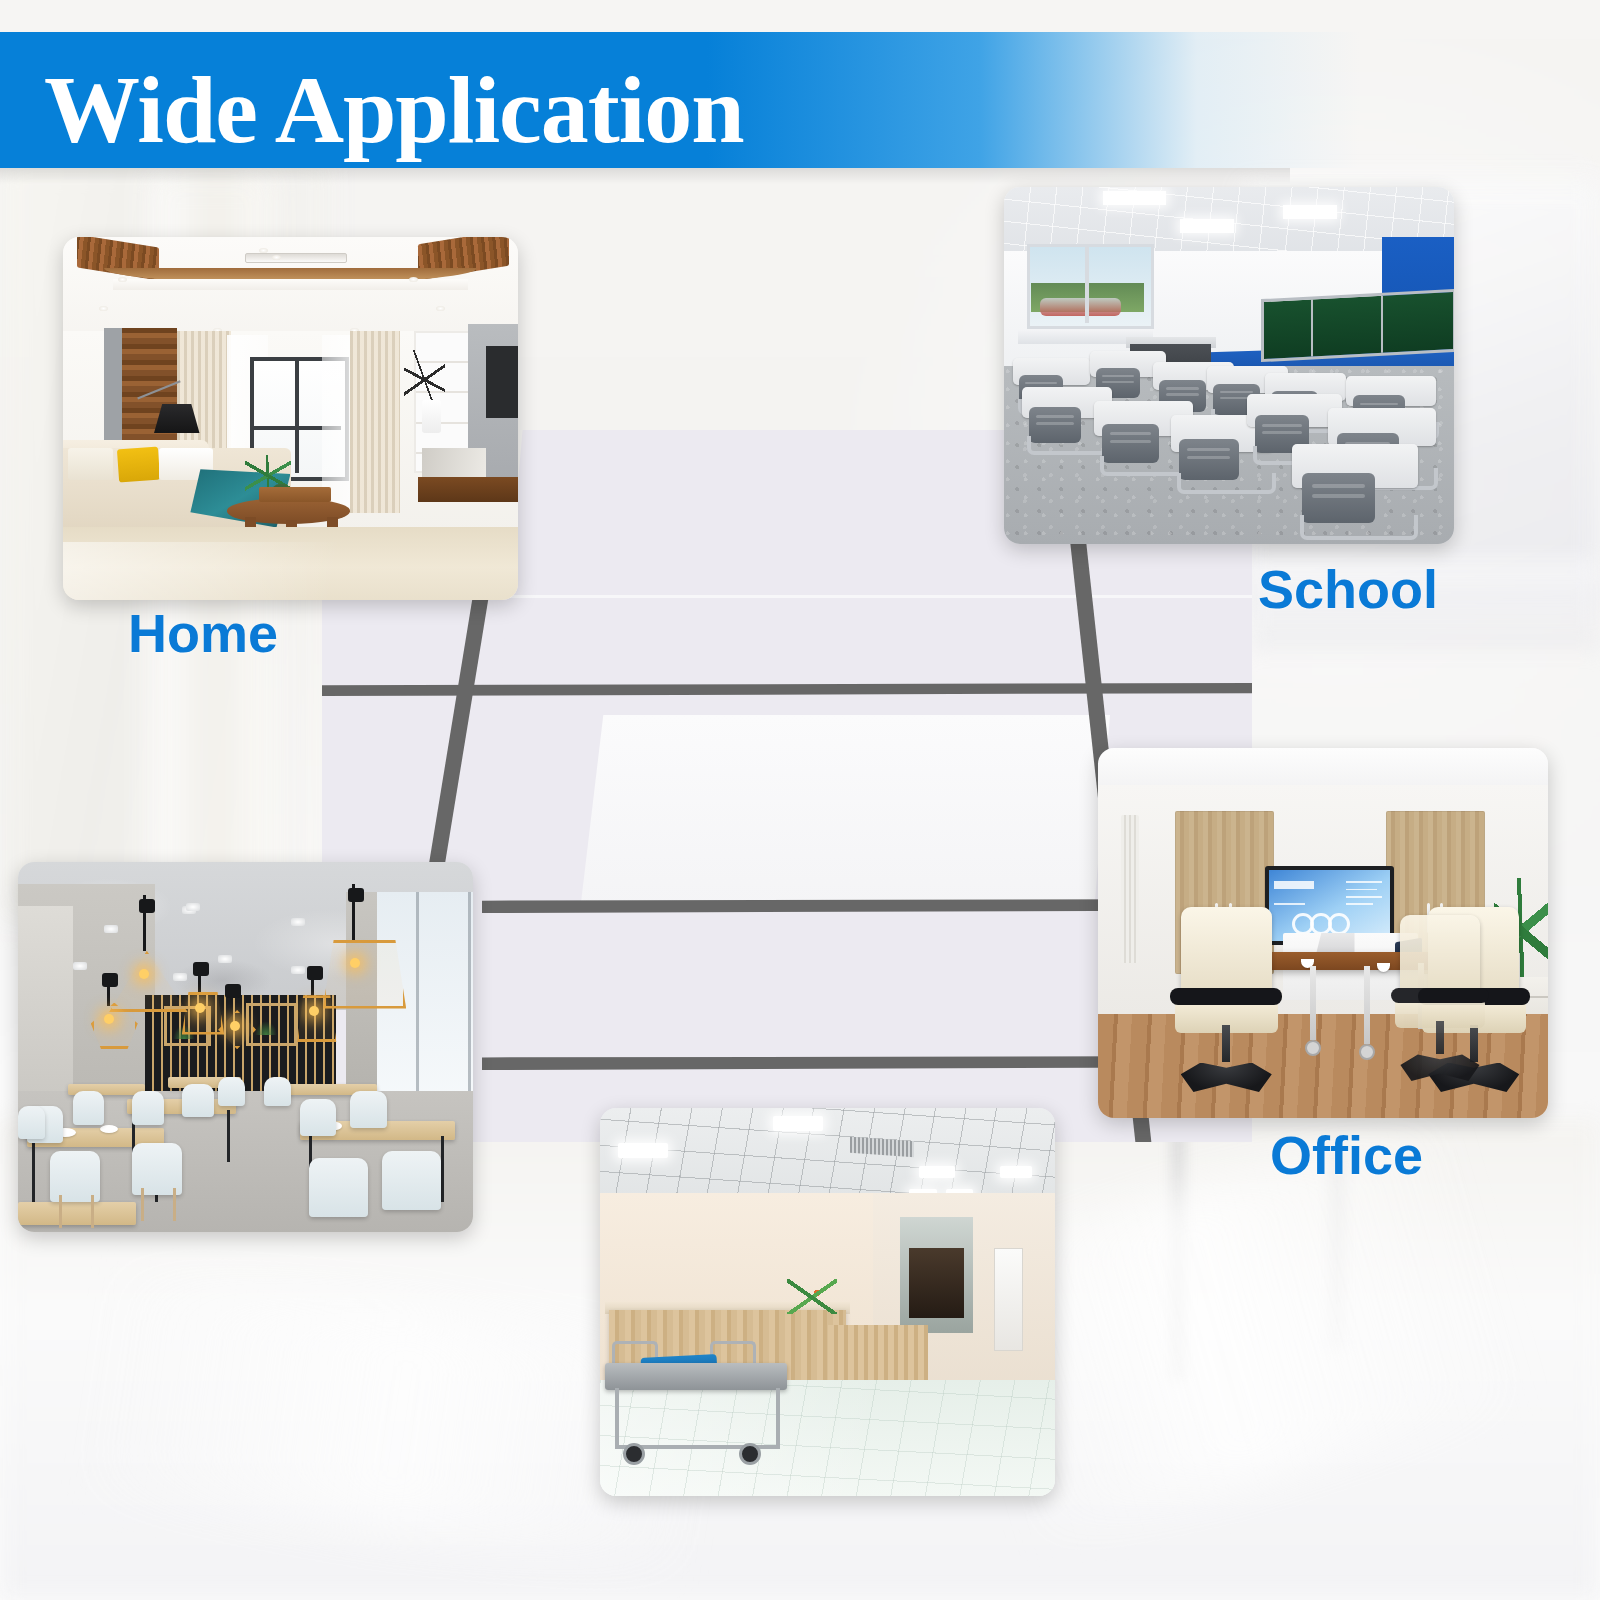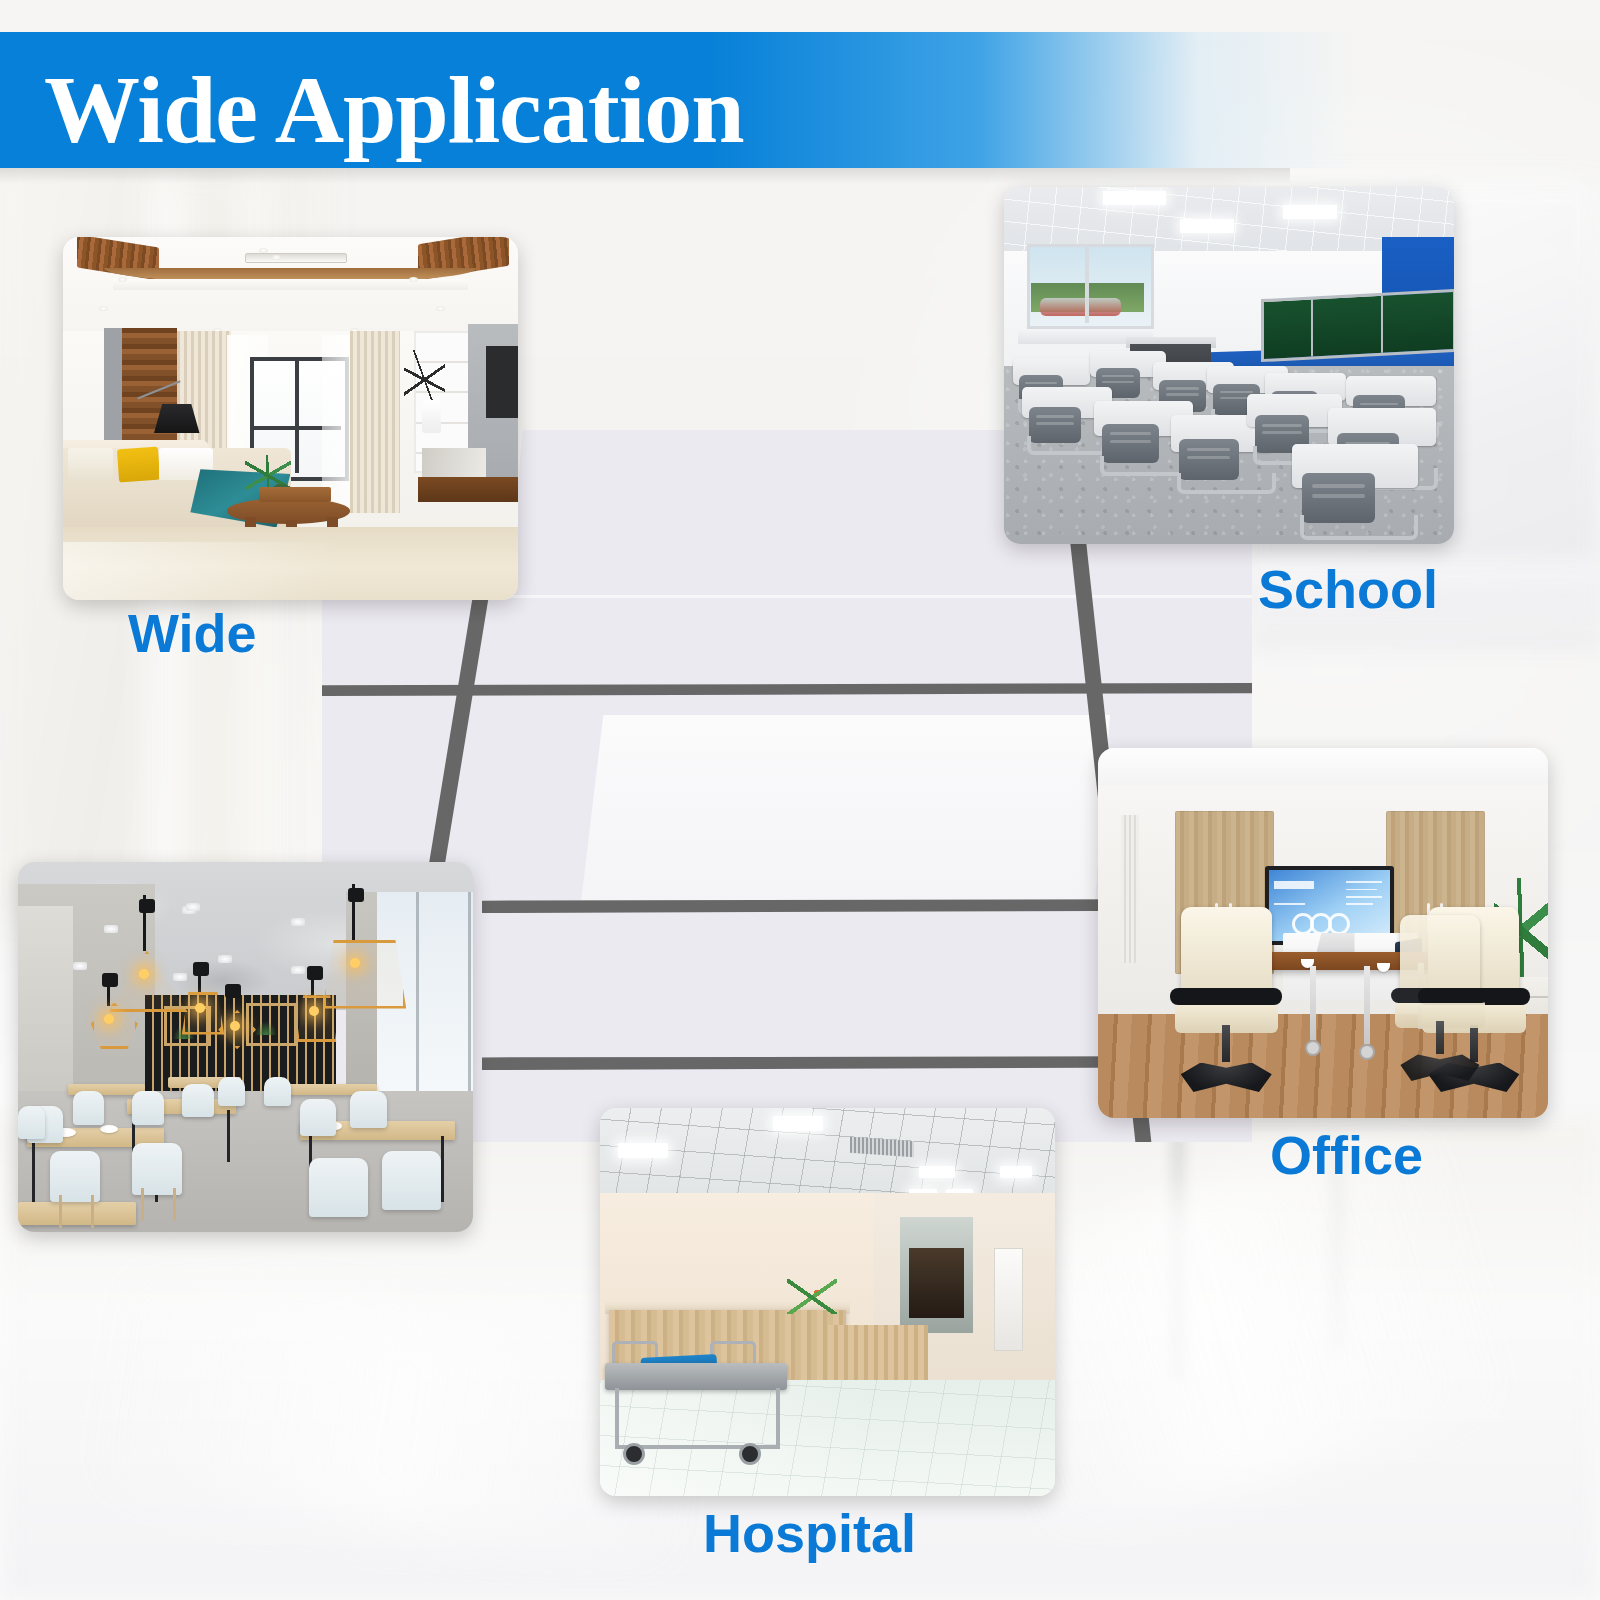--- a/index.html
+++ b/index.html
@@ -486,21 +486,21 @@
       <div class="hm-pot"></div>
       <div class="hm-table"></div>
       <div class="hm-tray"></div>
       <div class="hm-leg" style="left:40%;top:77%"></div>
       <div class="hm-leg" style="left:58%;top:77%"></div>
       <div class="hm-leg" style="left:49%;top:78%"></div>
       <div class="hm-floor"></div>
       <div class="hm-gloss"></div>
     </div>
   </div>
-  <div class="lbl" id="lbl-home">Wide</div>
+  <div class="lbl" id="lbl-home">Home</div>
 
   <div class="card" id="card-school">
     <div class="ph">
       <div class="sc-ceil"></div>
       <div class="sc-ceilgrid"></div>
       <div class="sc-lamp" style="left:22%;top:1%;width:14%;height:4%"></div>
       <div class="sc-lamp" style="left:39%;top:9%;width:12%;height:4%"></div>
       <div class="sc-lamp" style="left:62%;top:5%;width:12%;height:4%"></div>
       <div class="sc-wall"></div>
       <div class="sc-bluewall"></div>
@@ -770,15 +770,14 @@
         <div class="rail" style="left:4%"></div>
         <div class="rail" style="left:58%"></div>
         <div class="blue"></div>
         <div class="frame"></div>
         <div class="legs"></div>
         <div class="wheel" style="left:10%"></div>
         <div class="wheel" style="left:74%"></div>
       </div>
     </div>
   </div>
-  <div class="lbl" id="lbl-hospital">Hospital</div>
 
 </div>
 
 </body></html>

